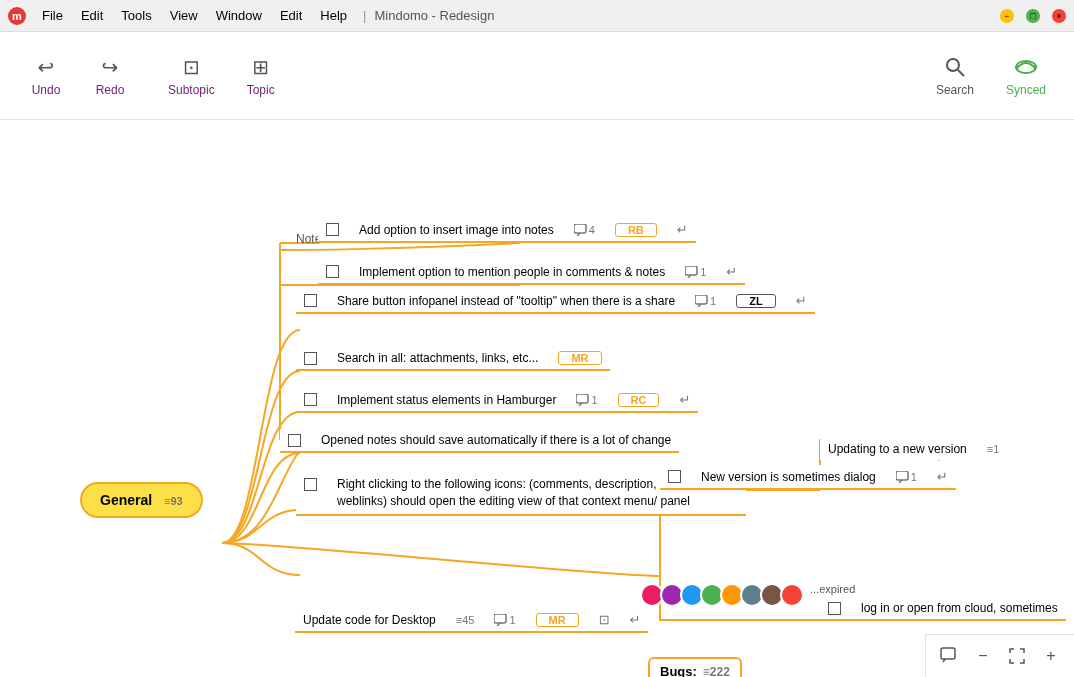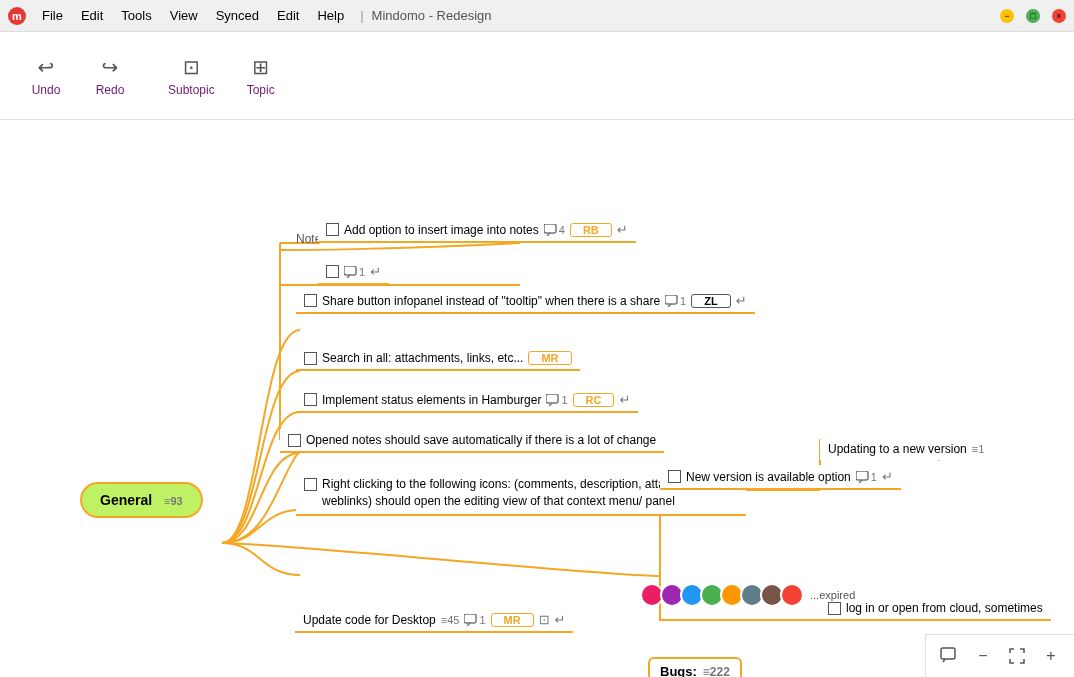--- a/index.html
+++ b/index.html
@@ -168,34 +168,34 @@
       left: 88px;
       top: 480px;
       transform: translateY(-50%);
     }
     .central-node-box {
       border: 2px solid #f5a623;
       border-radius: 20px;
       padding: 8px 18px;
       font-size: 14px;
       font-weight: 600;
-      background: #bef264;
+      background: #fde047;
       white-space: nowrap;
     }
 
     
     .topic-node {
       position: absolute;
       background: #fff;
       padding: 4px 8px;
       font-size: 12px;
       white-space: nowrap;
       display: flex;
       align-items: center;
-      gap: 5px;
+      gap: 20px;
     }
 
     .checkbox {
       width: 13px;
       height: 13px;
       border: 1.5px solid #555;
       display: inline-block;
       flex-shrink: 0;
     }
 
@@ -300,21 +300,21 @@
 <div class="title-bar">
   <div class="title-bar-left">
     <div class="app-icon">
       <span style="font-size:11px;font-weight:bold;color:white;">m</span>
     </div>
     <div class="menu-bar">
       <span class="menu-item">File</span>
       <span class="menu-item">Edit</span>
       <span class="menu-item">Tools</span>
       <span class="menu-item">View</span>
-      <span class="menu-item">Synced</span>
+      <span class="menu-item">Window</span>
       <span class="menu-item">Edit</span>
       <span class="menu-item">Help</span>
     </div>
     <span class="title-separator">|</span>
     <span class="title-text">Mindomo - Redesign</span>
   </div>
   <div class="title-bar-right">
     <div class="win-btn win-btn-min">−</div>
     <div class="win-btn win-btn-max">□</div>
     <div class="win-btn win-btn-close">×</div>
@@ -336,20 +336,38 @@
     <div class="toolbar-btn">
       <span class="btn-icon">⊡</span>
       <span class="btn-label">Subtopic</span>
     </div>
     <div class="toolbar-btn">
       <span class="btn-icon">⊞</span>
       <span class="btn-label">Topic</span>
     </div>
   </div>
   <div class="toolbar-spacer"></div>
+  <div class="toolbar-right">
+    <div class="search-btn">
+      <svg width="24" height="24" viewBox="0 0 24 24">
+        <circle cx="10" cy="10" r="6" stroke="#555" stroke-width="2" fill="none"></circle>
+        <line x1="15" y1="15" x2="21" y2="21" stroke="#555" stroke-width="2"></line>
+      </svg>
+      <span class="search-label">Search</span>
+    </div>
+    <div class="synced-btn">
+      <svg width="28" height="24" viewBox="0 0 28 24">
+        <ellipse cx="14" cy="12" rx="10" ry="6" stroke="#4caf50" stroke-width="2" fill="none"></ellipse>
+        <path d="M6 12 Q14 4 22 12" stroke="#4caf50" stroke-width="2" fill="none"></path>
+        <circle cx="5" cy="12" r="2" fill="#4caf50"></circle>
+        <circle cx="23" cy="12" r="2" fill="#4caf50"></circle>
+      </svg>
+      <span class="synced-label">Synced</span>
+    </div>
+  </div>
 </div>
 
 <div class="canvas">
 
   <svg class="connectors-svg">
 
     <path d="M 222 423 C 280 423 280 320 320 320" class="yellow-line"></path>
     <path d="M 280 320 L 280 130 C 280 130 400 130 520 123" class="yellow-line"></path>
     <path d="M 280 130 L 280 165 C 280 165 400 165 520 165" class="yellow-line"></path>
 
@@ -393,20 +411,21 @@
           <path d="M3 12 L6 9" stroke="#777" stroke-width="1.5" fill="none"></path>
         </svg>
       <span>4</span>
     </span>
     <span class="badge badge-yellow">RB</span>
     <span class="link-icon">↵</span>
   </div>
 
   <div class="topic-node underline-node" style="left:318px; top:140px;">
     <div class="checkbox"></div>
+    <span>Implement option to mention people in comments &amp; notes</span>
     <span class="comment-icon">
       <svg width="13" height="12" viewBox="0 0 13 12">
           <rect x="0" y="0" width="12" height="9" rx="2" stroke="#777" fill="none" stroke-width="1.5"></rect>
           <path d="M3 12 L6 9" stroke="#777" stroke-width="1.5" fill="none"></path>
         </svg>
       <span>1</span>
     </span>
     <span class="link-icon">↵</span>
   </div>
 
@@ -449,21 +468,21 @@
     <span>Opened notes should save automatically if there is a lot of change</span>
   </div>
 
   <div class="topic-node underline-node" style="left:296px; top:352px; max-width:450px; white-space:normal; line-height:1.4;">
     <div class="checkbox" style="align-self:flex-start;margin-top:2px;"></div>
     <span>Right clicking to the following icons: (comments, description, attachments, weblinks) should open the editing view of that context menu/ panel</span>
   </div>
 
   <div class="topic-node underline-node" style="left:660px; top:345px;">
     <div class="checkbox"></div>
-    <span>New version is available option</span>
+    <span>New version is sometimes dialog</span>
     <span class="comment-icon">
       <svg width="13" height="12" viewBox="0 0 13 12">
           <rect x="0" y="0" width="12" height="9" rx="2" stroke="#777" fill="none" stroke-width="1.5"></rect>
           <path d="M3 12 L6 9" stroke="#777" stroke-width="1.5" fill="none"></path>
         </svg>
       <span>1</span>
     </span>
     <span class="link-icon">↵</span>
   </div>
 
@@ -475,21 +494,21 @@
   <div class="topic-node" style="left:820px; top:318px;">
     <span>Updating to a new version</span>
     <span style="font-size:11px;color:#777;">≡<span>1</span></span>
   </div>
 
   <div class="bugs-node" style="left:648px; top:537px;">
     <span>Bugs:</span>
     <span style="font-size:12px;color:#777;">≡<span>222</span></span>
   </div>
 
-  <div style="position:absolute; bottom:70px; left:640px; display:flex; align-items:center;">
+  <div style="position:absolute; bottom:70px; left:640px; display:flex; ">
     <div class="avatar" style="background:#e91e63; margin-left:0;"></div>
     <div class="avatar" style="background:#9c27b0;"></div>
     <div class="avatar" style="background:#2196f3;"></div>
     <div class="avatar" style="background:#4caf50;"></div>
     <div class="avatar" style="background:#ff9800;"></div>
     <div class="avatar" style="background:#607d8b;"></div>
     <div class="avatar" style="background:#795548;"></div>
     <div class="avatar" style="background:#f44336;"></div>
     <span style="font-size:11px;color:#555;margin-left:6px;">...expired</span>
   </div>

